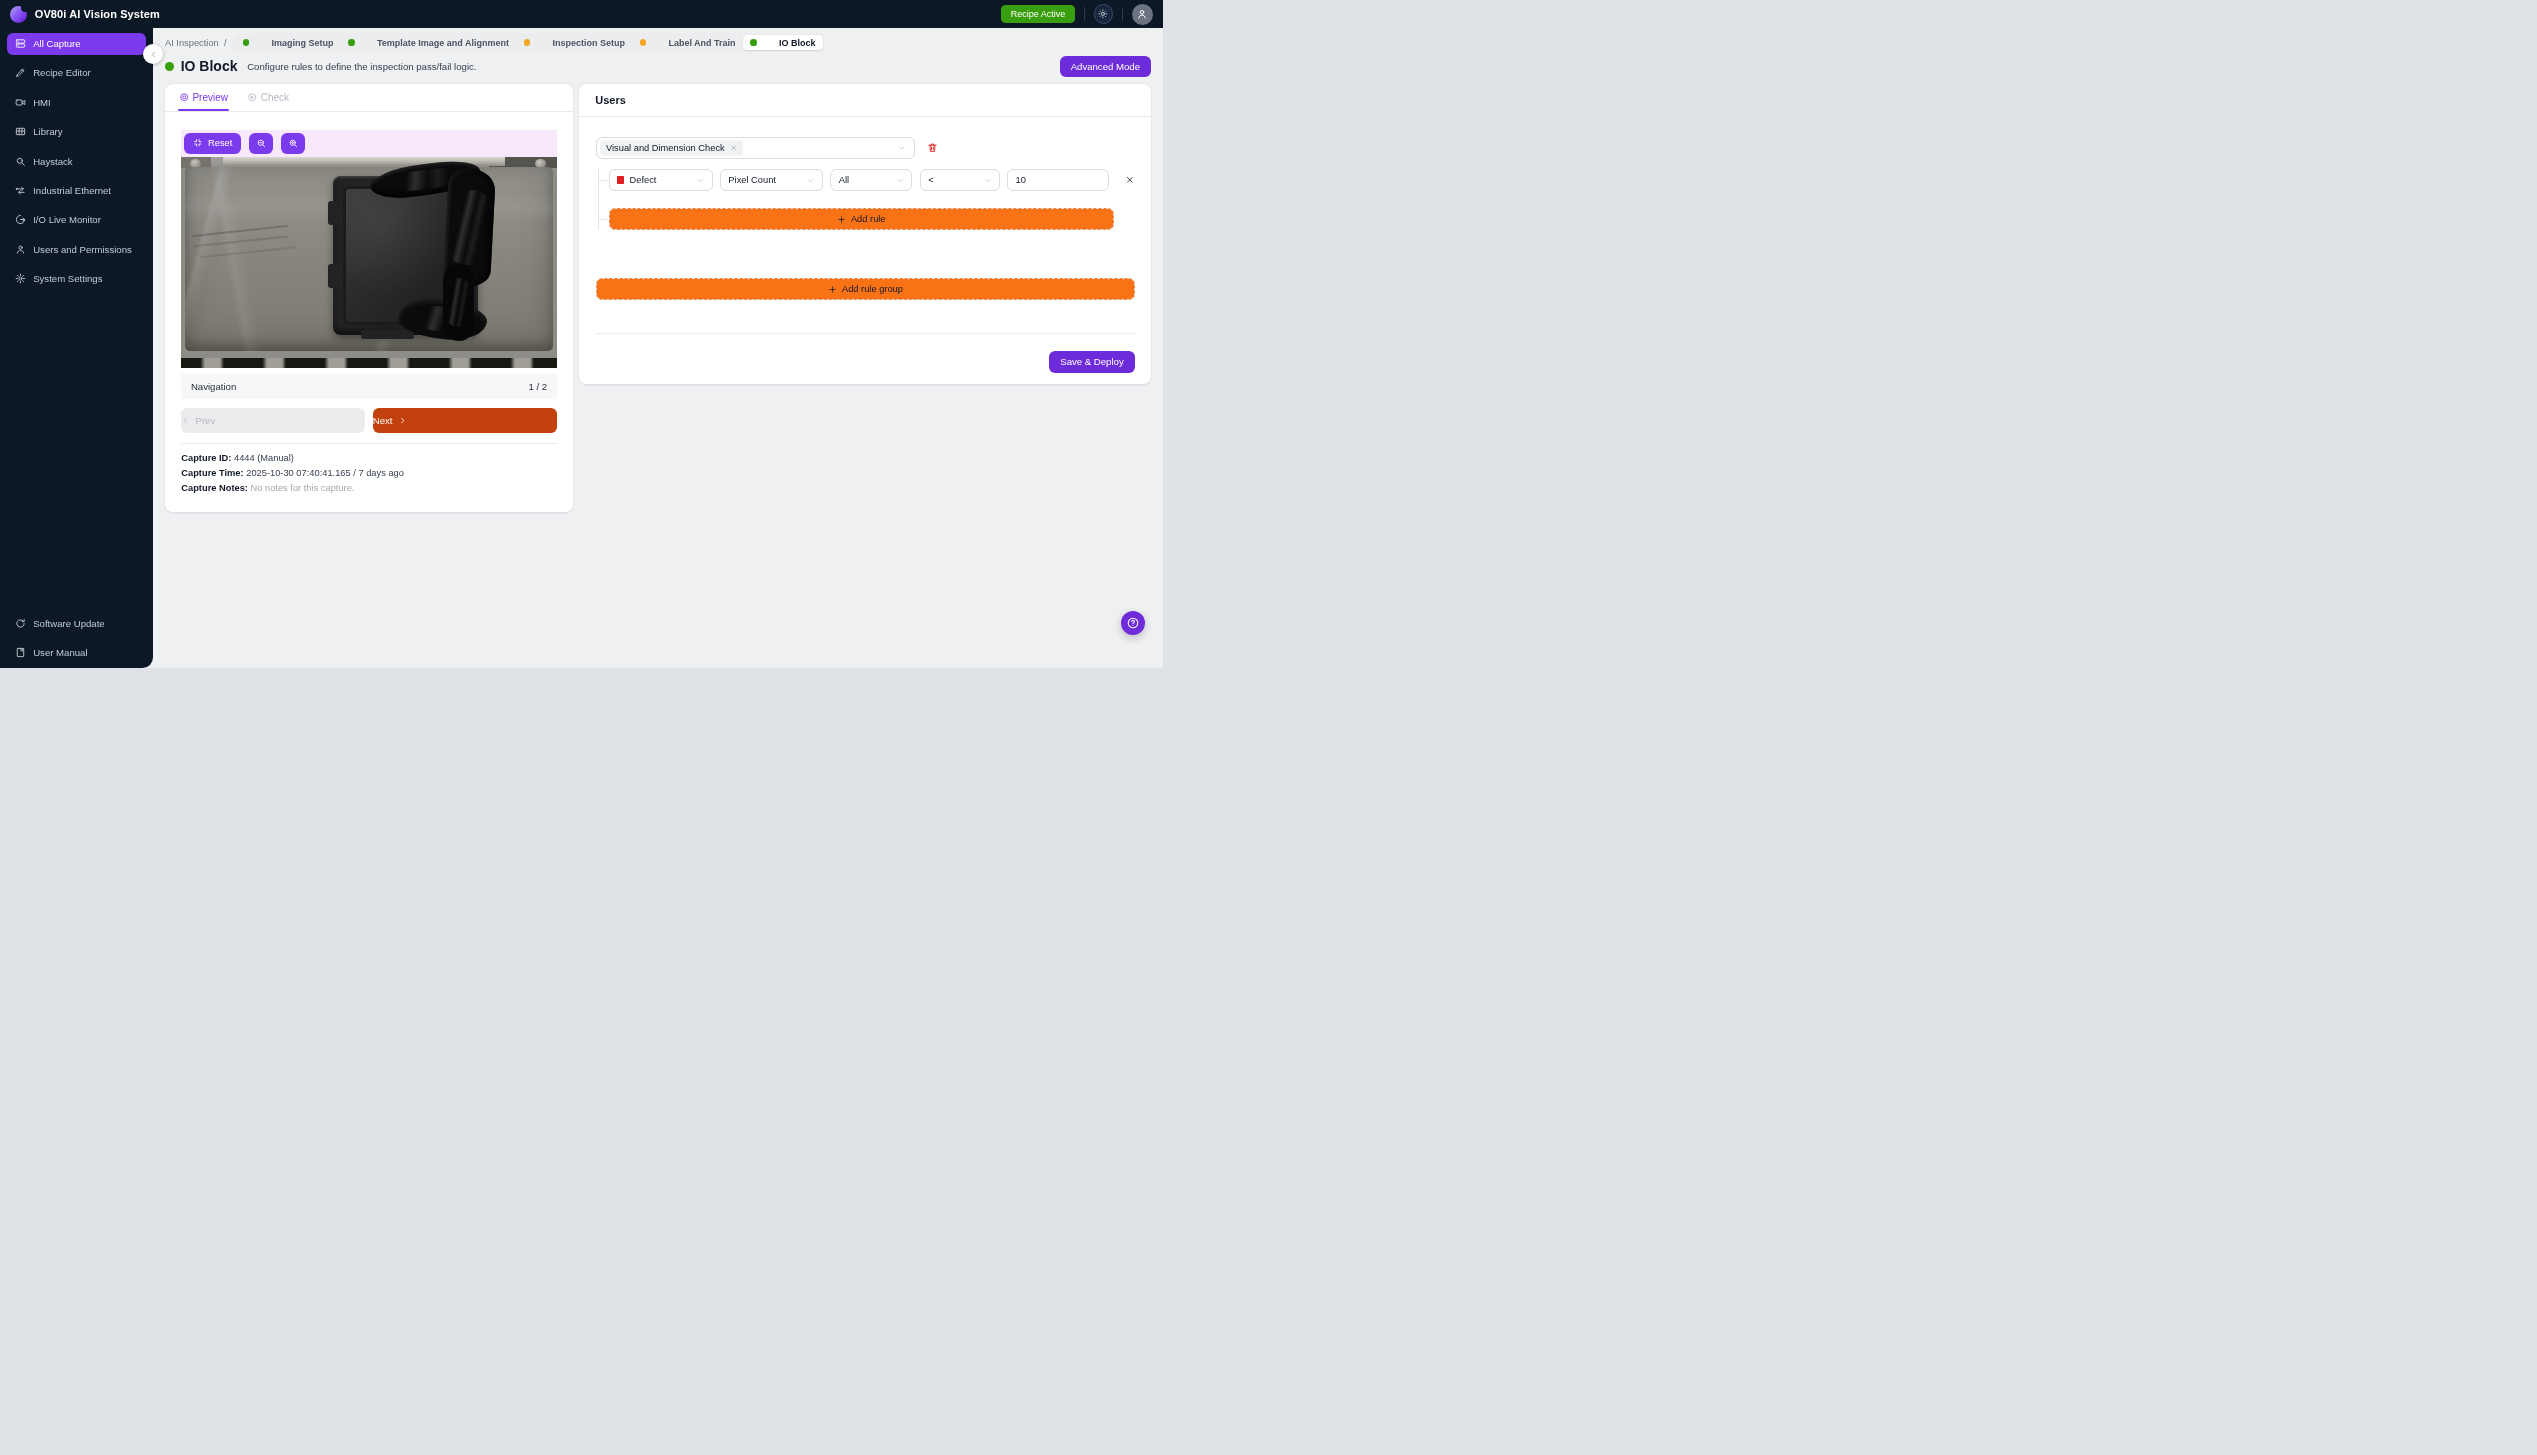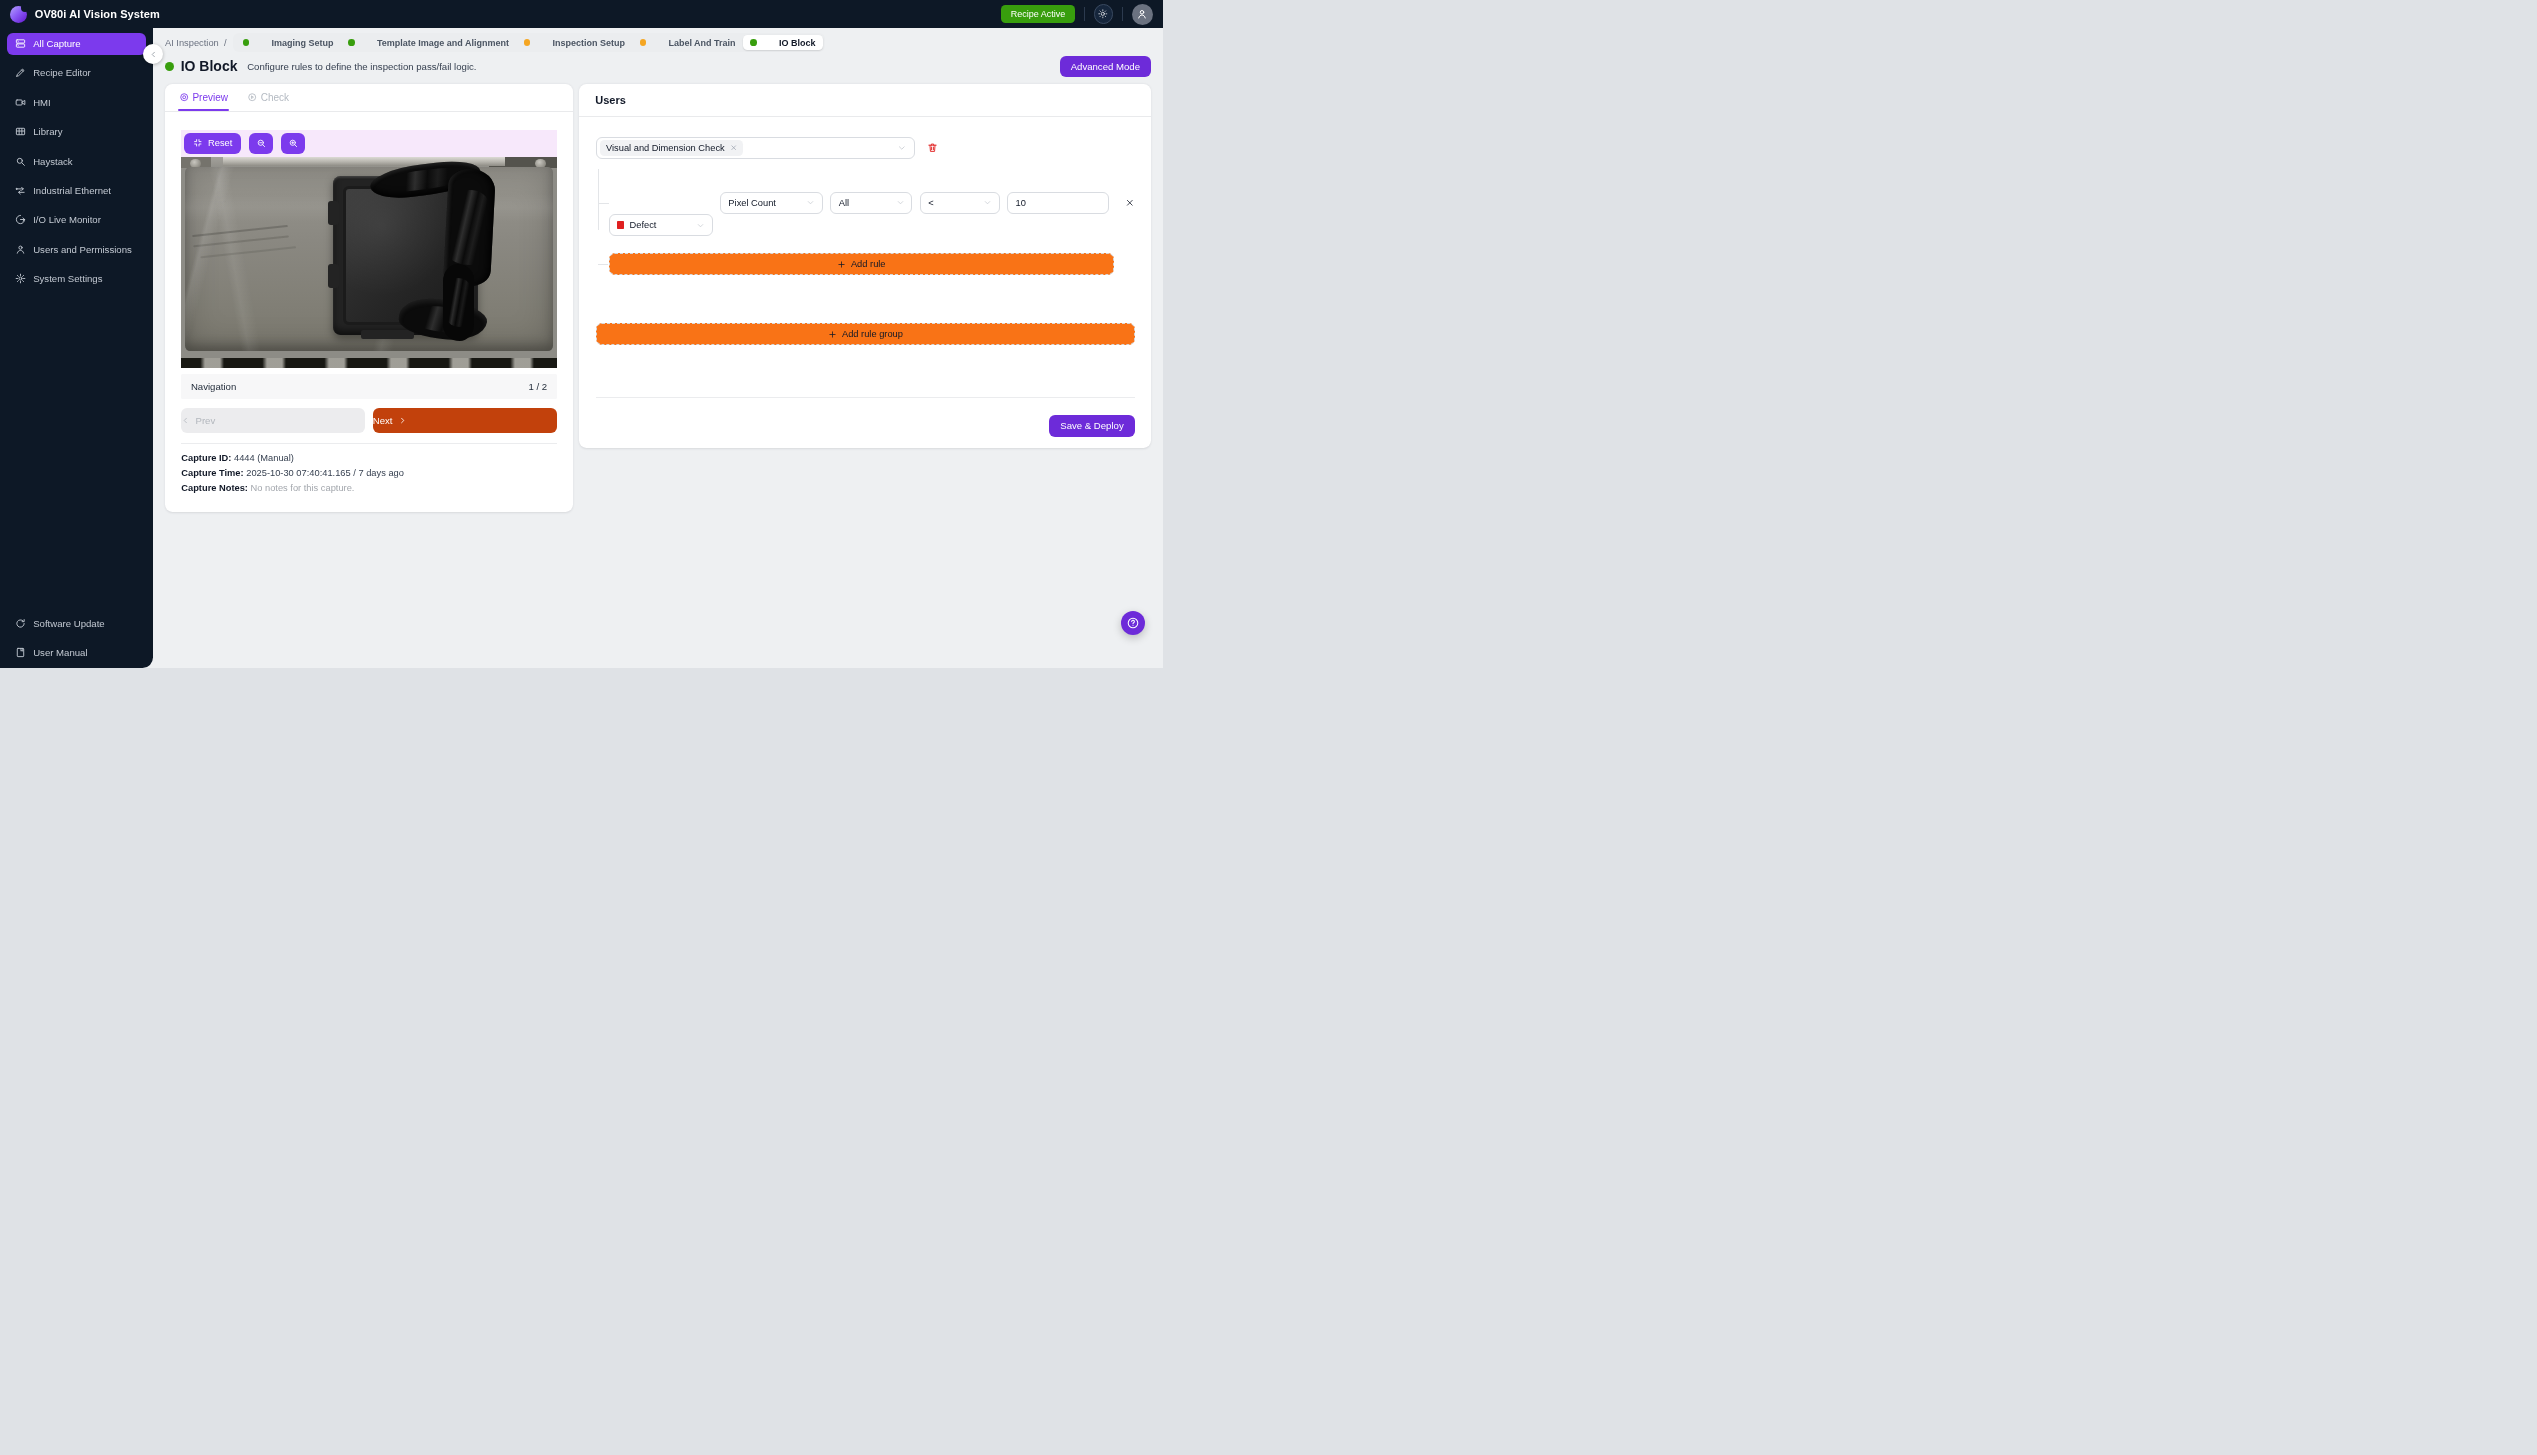--- a/index.html
+++ b/index.html
@@ -116,28 +116,28 @@
   .tag-x { display:flex; color:#9ca3af; cursor:pointer; }
   .icon-btn { background:none; border:none; display:flex; align-items:center; cursor:pointer; }
   .trash-btn { color:#e02020; }
   .tree { position:relative; margin:6px 0 0 2.2px; padding-left:10.4px; }
   .tree::before { content:''; position:absolute; left:0; top:0; height:61px; width:0.7px; background:#e3e5e8; }
   .rule-row { display:flex; align-items:center; gap:7.4px; margin-top:10.4px; position:relative; }
   .rule-row::before { content:''; position:absolute; left:-10.4px; top:50%; width:10.4px; height:0.7px; background:#e3e5e8; }
   .sel { height:22px; border:0.7px solid #d9dce1; border-radius:6px; background:#fff; display:flex; align-items:center; justify-content:space-between; padding:0 6.7px 0 7.4px; font-size:9.3px; color:#111827; cursor:pointer; }
   .sel-left { display:flex; align-items:center; gap:5.2px; }
   .swatch { width:7.4px; height:7.4px; background:#e02020; border-radius:0.7px; }
-  .w1 { width:104px;margin-top:45px; } .w2 { width:103px; } .w3 { width:82px; } .w4 { width:80px; }
+  .w1 { width:104px; } .w2 { width:103px; } .w3 { width:82px; } .w4 { width:80px; }
   .val-input { width:102px; height:22px; border:0.7px solid #d9dce1; border-radius:6px; padding:0 7.4px; font-size:9.3px; color:#111827; background:#fff; outline:none; }
   .x-btn { margin-left:auto; color:#111827; }
   .dashed-btn { height:22px; border:1.1px dashed #d6d8db; border-radius:6px; background:#f97316; display:flex; align-items:center; justify-content:center; gap:5.2px; font-size:9.3px; color:#111827; cursor:pointer; width:100%; }
   .add-rule { margin-top:17px; width:calc(100% - 21px); position:relative; }
   .add-rule::before { content:''; position:absolute; left:-11.5px; top:50%; width:10.4px; height:0.7px; background:#e3e5e8; }
   .add-group { margin-top:48px; }
-  .rules-footer { margin-top:52px; border-top:0.7px solid #ebecee; padding:17px 0 11px; display:flex; justify-content:flex-end; }
+  .rules-footer { margin-top:33px; border-top:0.7px solid #ebecee; padding:17px 0 11px; display:flex; justify-content:flex-end; }
   .save-btn { background:#6d2bd9; color:#fff; border:none; border-radius:6px; height:21.5px; padding:0 11px; font-size:9.6px; cursor:pointer; }
 
   .help-fab { position:absolute; right:18px; bottom:33px; width:24.5px; height:24.5px; border-radius:50%; background:#6d2bd9; color:#fff; border:none; display:flex; align-items:center; justify-content:center; box-shadow:0 3px 9px rgba(0,0,0,.22); cursor:pointer; z-index:25; }
 </style>
 </head>
 <body>
 
 <div class="app">
 
   <header class="topbar">

